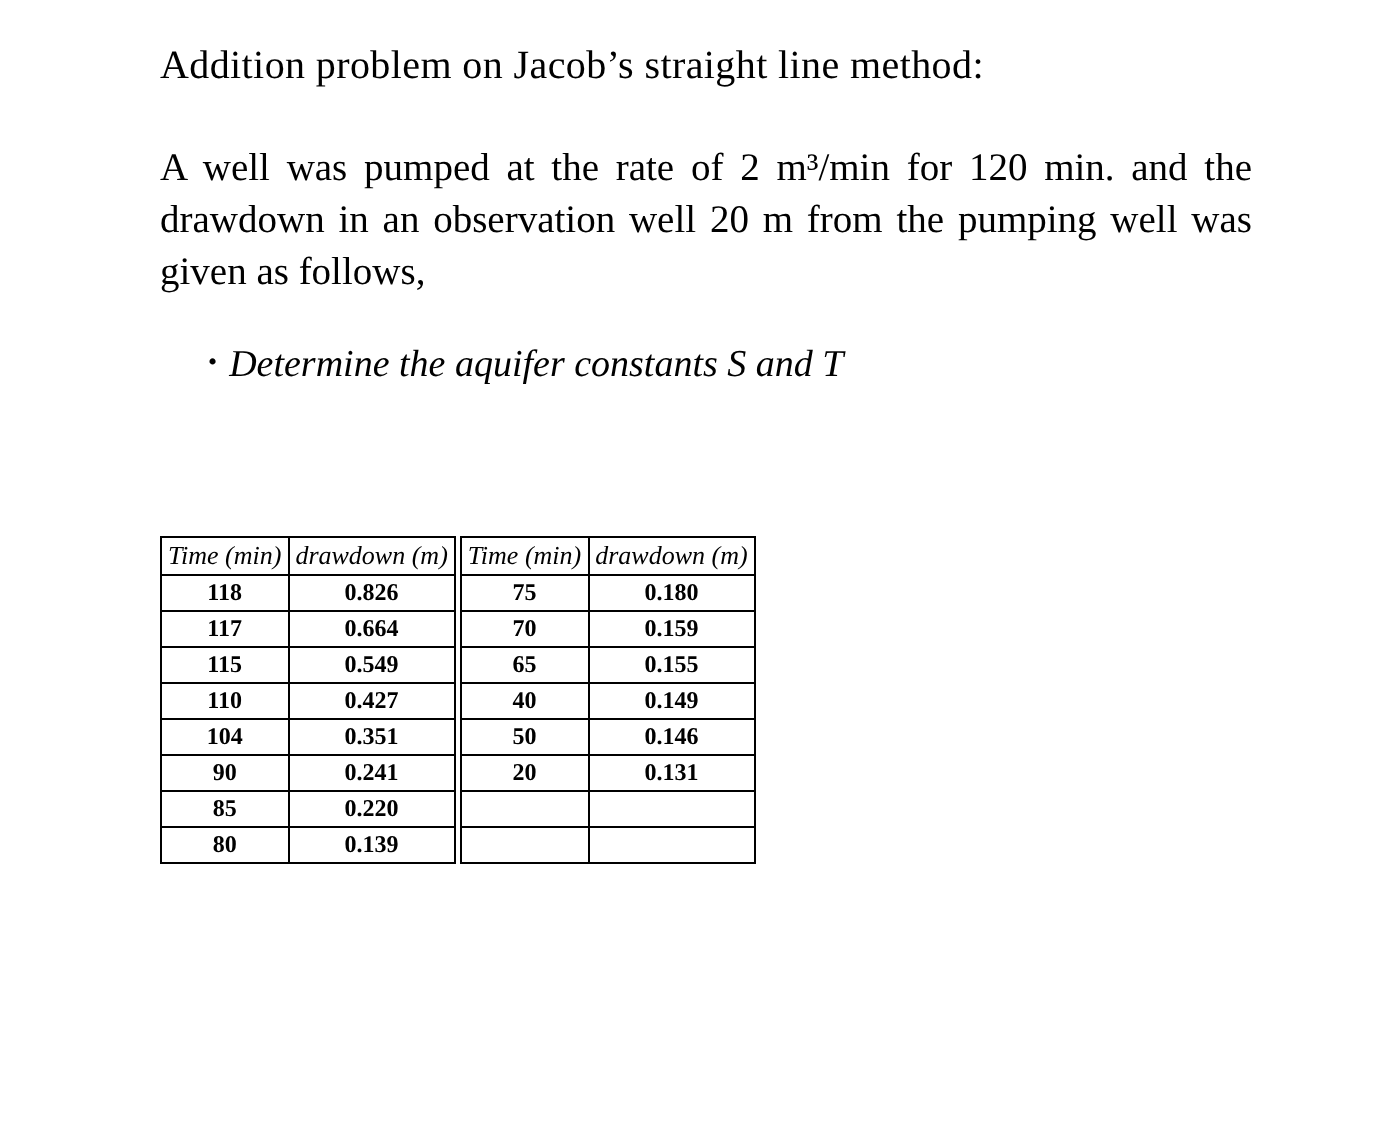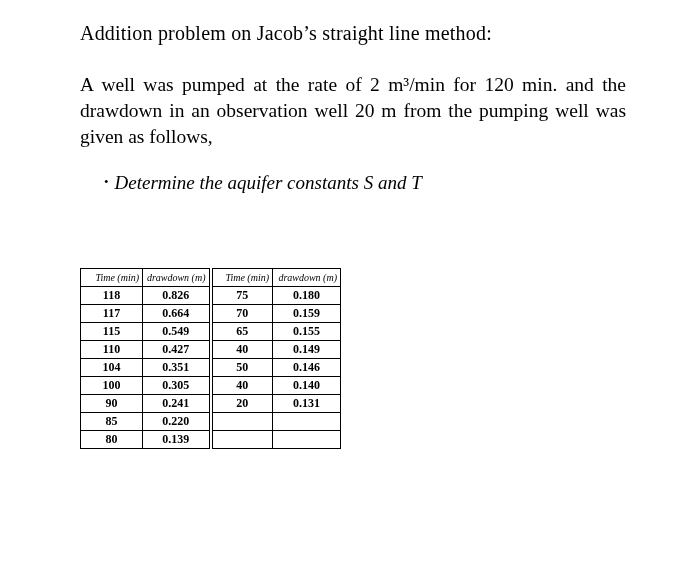--- a/index.html
+++ b/index.html
@@ -68,21 +68,21 @@
   table.data-table th,
   table.data-table td {
     border: 1px solid #000000;
     padding: 1px 3px;
     text-align: center;
     height: 18px;
   }
   table.data-table th {
     font-style: italic;
     font-weight: normal;
-    font-size: 10px;
+    font-size: 13px;
     white-space: nowrap;
     text-align: right;
   }
   table.data-table td {
     font-weight: bold;
     font-size: 12px;
   }
   
   .col-time { width: 62px; }
   .col-dd   { width: 68px; }
@@ -137,26 +137,20 @@
           <td class="col-time sep-left">40</td>
           <td class="col-dd">0.149</td>
         </tr>
         <tr>
           <td class="col-time">104</td>
           <td class="col-dd">0.351</td>
           <td class="col-time sep-left">50</td>
           <td class="col-dd">0.146</td>
         </tr>
         <tr>
-          <td class="col-time">100</td>
-          <td class="col-dd">0.305</td>
-          <td class="col-time sep-left">40</td>
-          <td class="col-dd">0.140</td>
-        </tr>
-        <tr>
           <td class="col-time">90</td>
           <td class="col-dd">0.241</td>
           <td class="col-time sep-left">20</td>
           <td class="col-dd">0.131</td>
         </tr>
         <tr>
           <td class="col-time">85</td>
           <td class="col-dd">0.220</td>
           <td class="col-time sep-left"></td>
           <td class="col-dd"></td>

